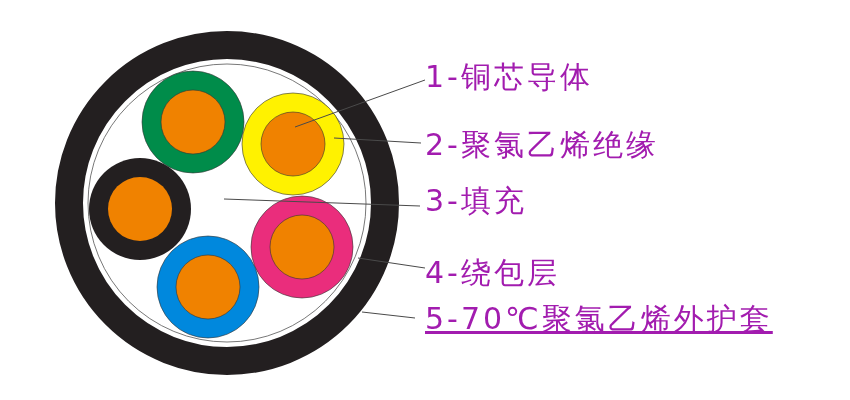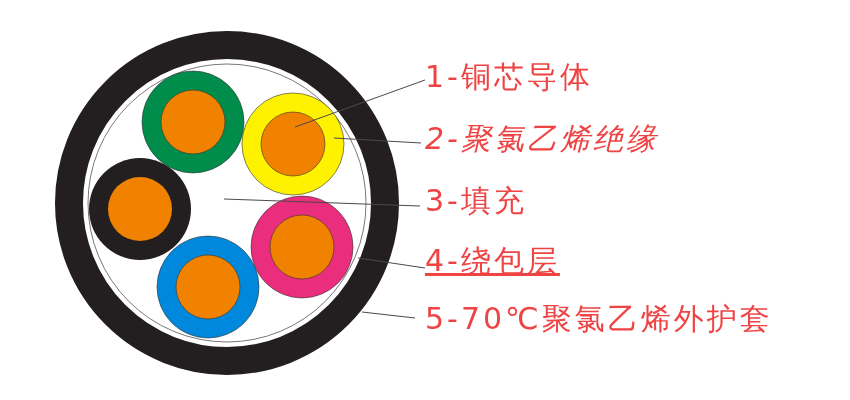--- a/index.html
+++ b/index.html
@@ -2,21 +2,21 @@
 <html><head>
 <meta charset="utf-8">
 <style>
   html, body { margin: 0; padding: 0; background: #ffffff; }
   body { width: 850px; height: 400px; position: relative; overflow: hidden; }
   #diagram { position: absolute; left: 0; top: 0; }
   .label {
     position: absolute;
     font-family: "DejaVu Sans", "Liberation Sans", sans-serif;
     font-size: 30px;
-    color: #ef4444;
+    color: #a21caf;
     white-space: nowrap;
     letter-spacing: 3px;
     line-height: 1;
   }
 </style>
 </head>
 <body>
 
 <svg id="diagram" width="850" height="400" viewBox="0 0 850 400">
 
@@ -52,16 +52,16 @@
   <g stroke="#4a4a4a" stroke-width="1" fill="none">
     <line x1="295" y1="127" x2="425" y2="80"></line>
     <line x1="334" y1="138" x2="421" y2="143"></line>
     <line x1="224" y1="199" x2="420" y2="206"></line>
     <line x1="358" y1="258" x2="425" y2="268"></line>
     <line x1="362" y1="312" x2="415" y2="318"></line>
   </g>
 </svg>
 
 <div class="label" style="left:425px; top:62px;">1-铜芯导体</div>
-<div class="label" style="left:425px; top:124px;font-style:italic;">2-聚氯乙烯绝缘</div>
+<div class="label" style="left:425px; top:130px;">2-聚氯乙烯绝缘</div>
 <div class="label" style="left:425px; top:186px;text-align:right;">3-填充</div>
-<div class="label" style="left:425px; top:246px;text-decoration:underline;">4-绕包层</div>
-<div class="label" style="left:425px; top:304px;">5-70℃聚氯乙烯外护套</div>
+<div class="label" style="left:425px; top:258px;">4-绕包层</div>
+<div class="label" style="left:425px; top:304px;text-decoration:underline;">5-70℃聚氯乙烯外护套</div>
 
 </body></html>

